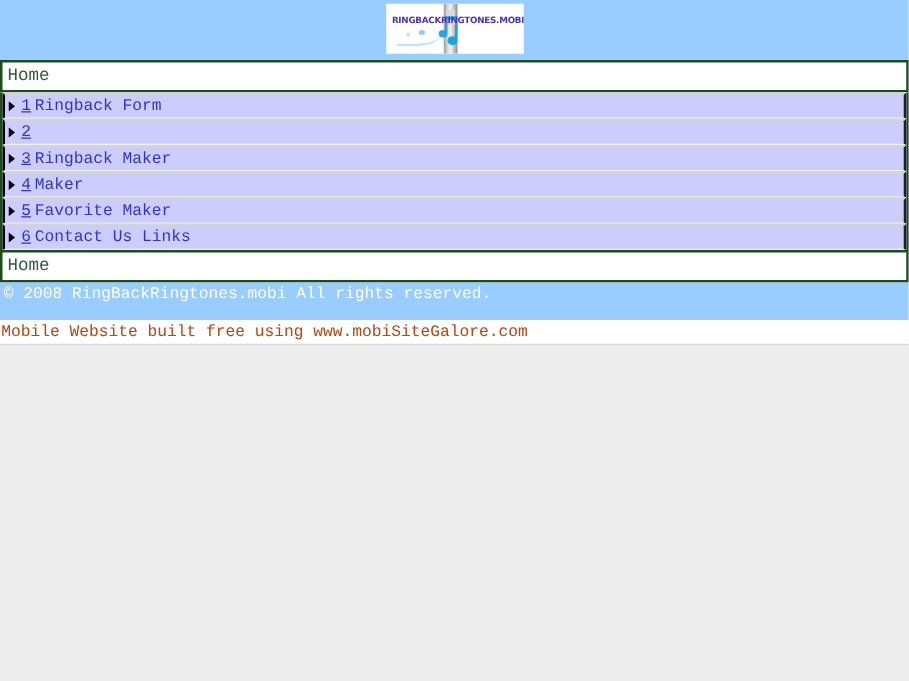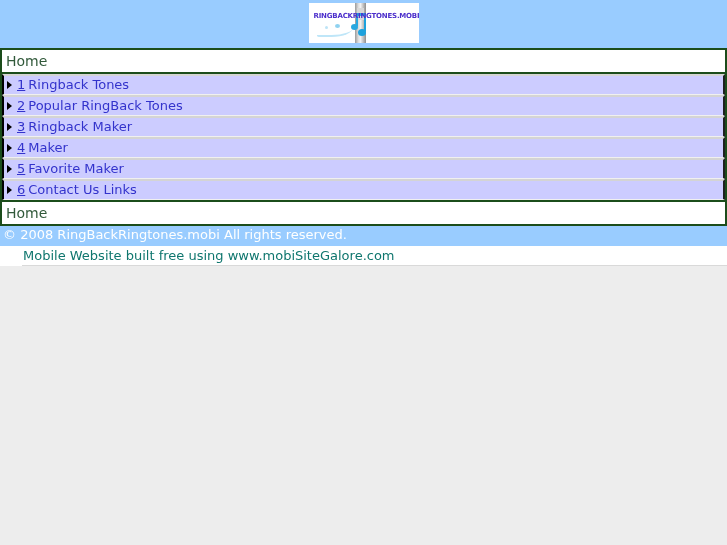--- a/index.html
+++ b/index.html
@@ -82,20 +82,21 @@
     z-index: 2;
     left: 8px; top: 18px;
     width: 36px; height: 14px;
     border-bottom: 2px solid #bfe6f8;
     border-radius: 0 0 60% 10%;
   }
 
   
   .frame {
     background: #ffffff;
+    font-family: Liberation Mono, monospace;
   }
 
   .home-box {
     border: 2px solid #1b4d1b;
     background: #ffffff;
     height: 22px;
     line-height: 22px;
     padding-left: 4px;
     font-size: 14px;
     color: #31593a;
@@ -149,35 +150,34 @@
     line-height: 22px;
     padding-left: 4px;
     font-size: 14px;
     color: #31593a;
   }
 
   .copyright {
     background: #99ccff;
     color: #ffffff;
     font-size: 13px;
-    height: 20px;
+    height: 30px;
     line-height: 18px;
     padding-left: 3px;
     white-space: nowrap;
   }
   .builtline {
     background: #ffffff;
     font-size: 13px;
     height: 19px;
     line-height: 19px;
     padding-left: 1px;
-    color: #0f766e;
+    color: #c2410c;
     white-space: nowrap;
     border-bottom: 1px solid #d9d9d9;
-    margin-left: 22px;
   }
   .filler { background: #ededed; height: 258px; }
 </style>
 </head>
 <body>
 
 <div class="banner">
   <div class="logo-box">
     <div class="logo-swoosh"></div>
     <div class="logo-phone"></div>
@@ -196,27 +196,26 @@
 
   <div class="home-box">
     <span>Home</span>
   </div>
 
   <ul class="menu">
 
     <li class="menu-item">
       <span class="tri"></span>
       <span class="menu-num">1</span>
-      <span class="menu-label">Ringback Tones</span>
+      <span class="menu-label">Ringback Form</span>
     </li>
 
     <li class="menu-item">
       <span class="tri"></span>
       <span class="menu-num">2</span>
-      <span class="menu-label">Popular RingBack Tones</span>
     </li>
 
     <li class="menu-item">
       <span class="tri"></span>
       <span class="menu-num">3</span>
       <span class="menu-label">Ringback Maker</span>
     </li>
 
     <li class="menu-item">
       <span class="tri"></span>

